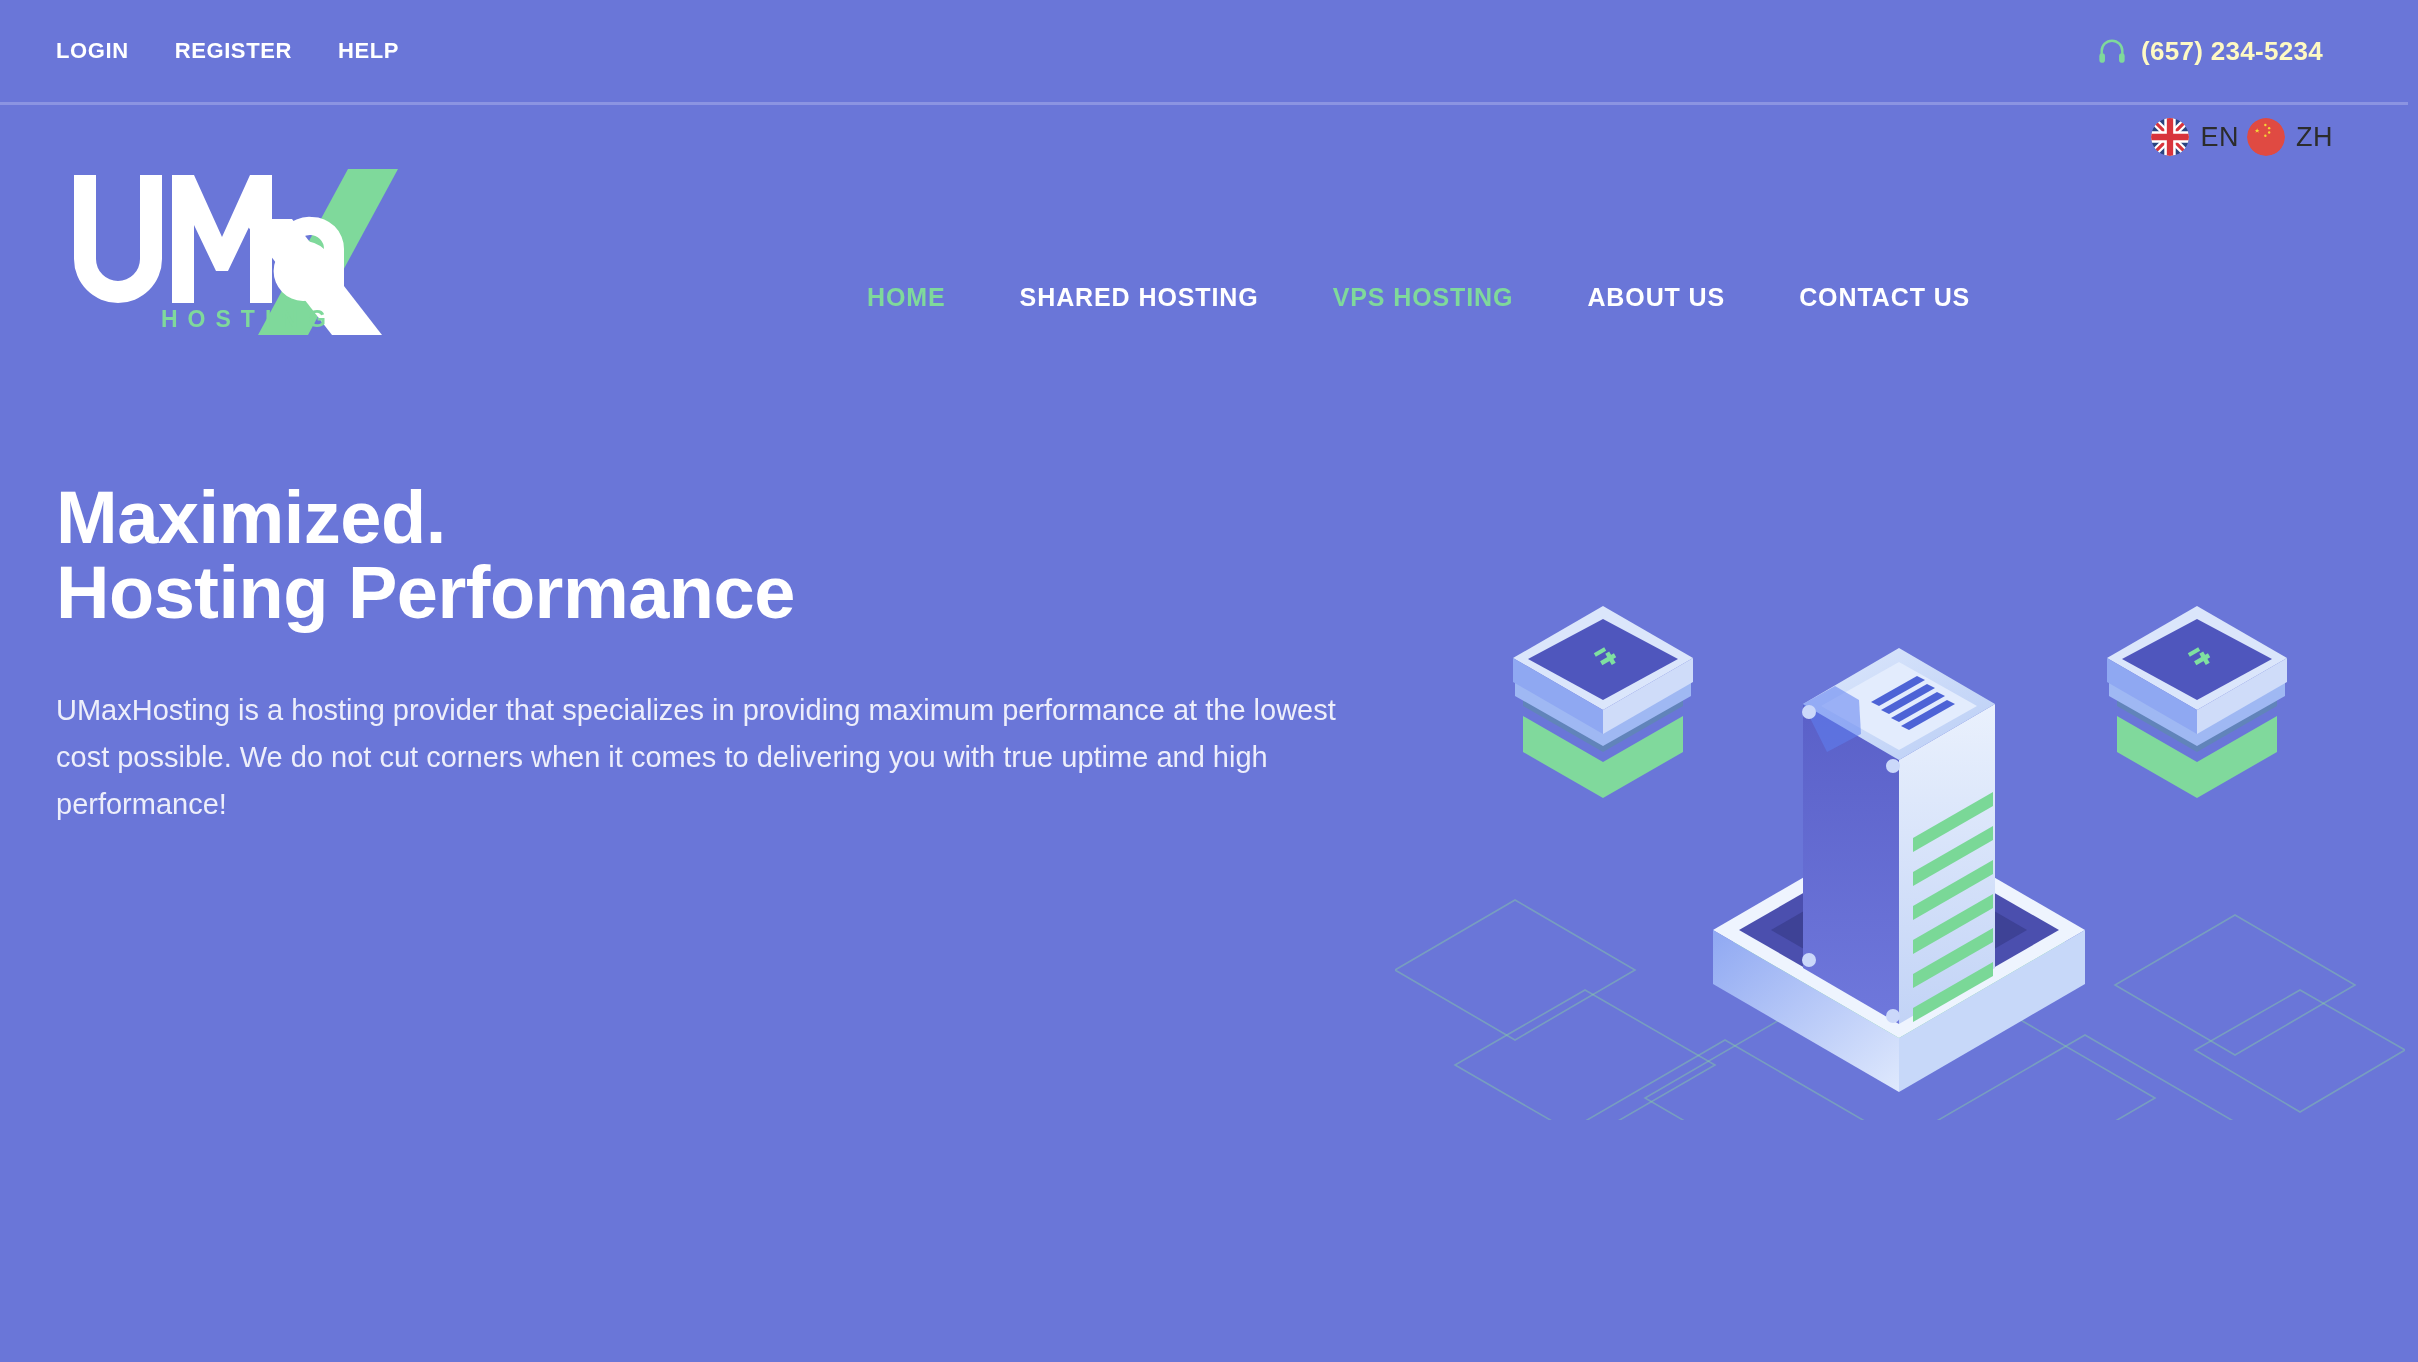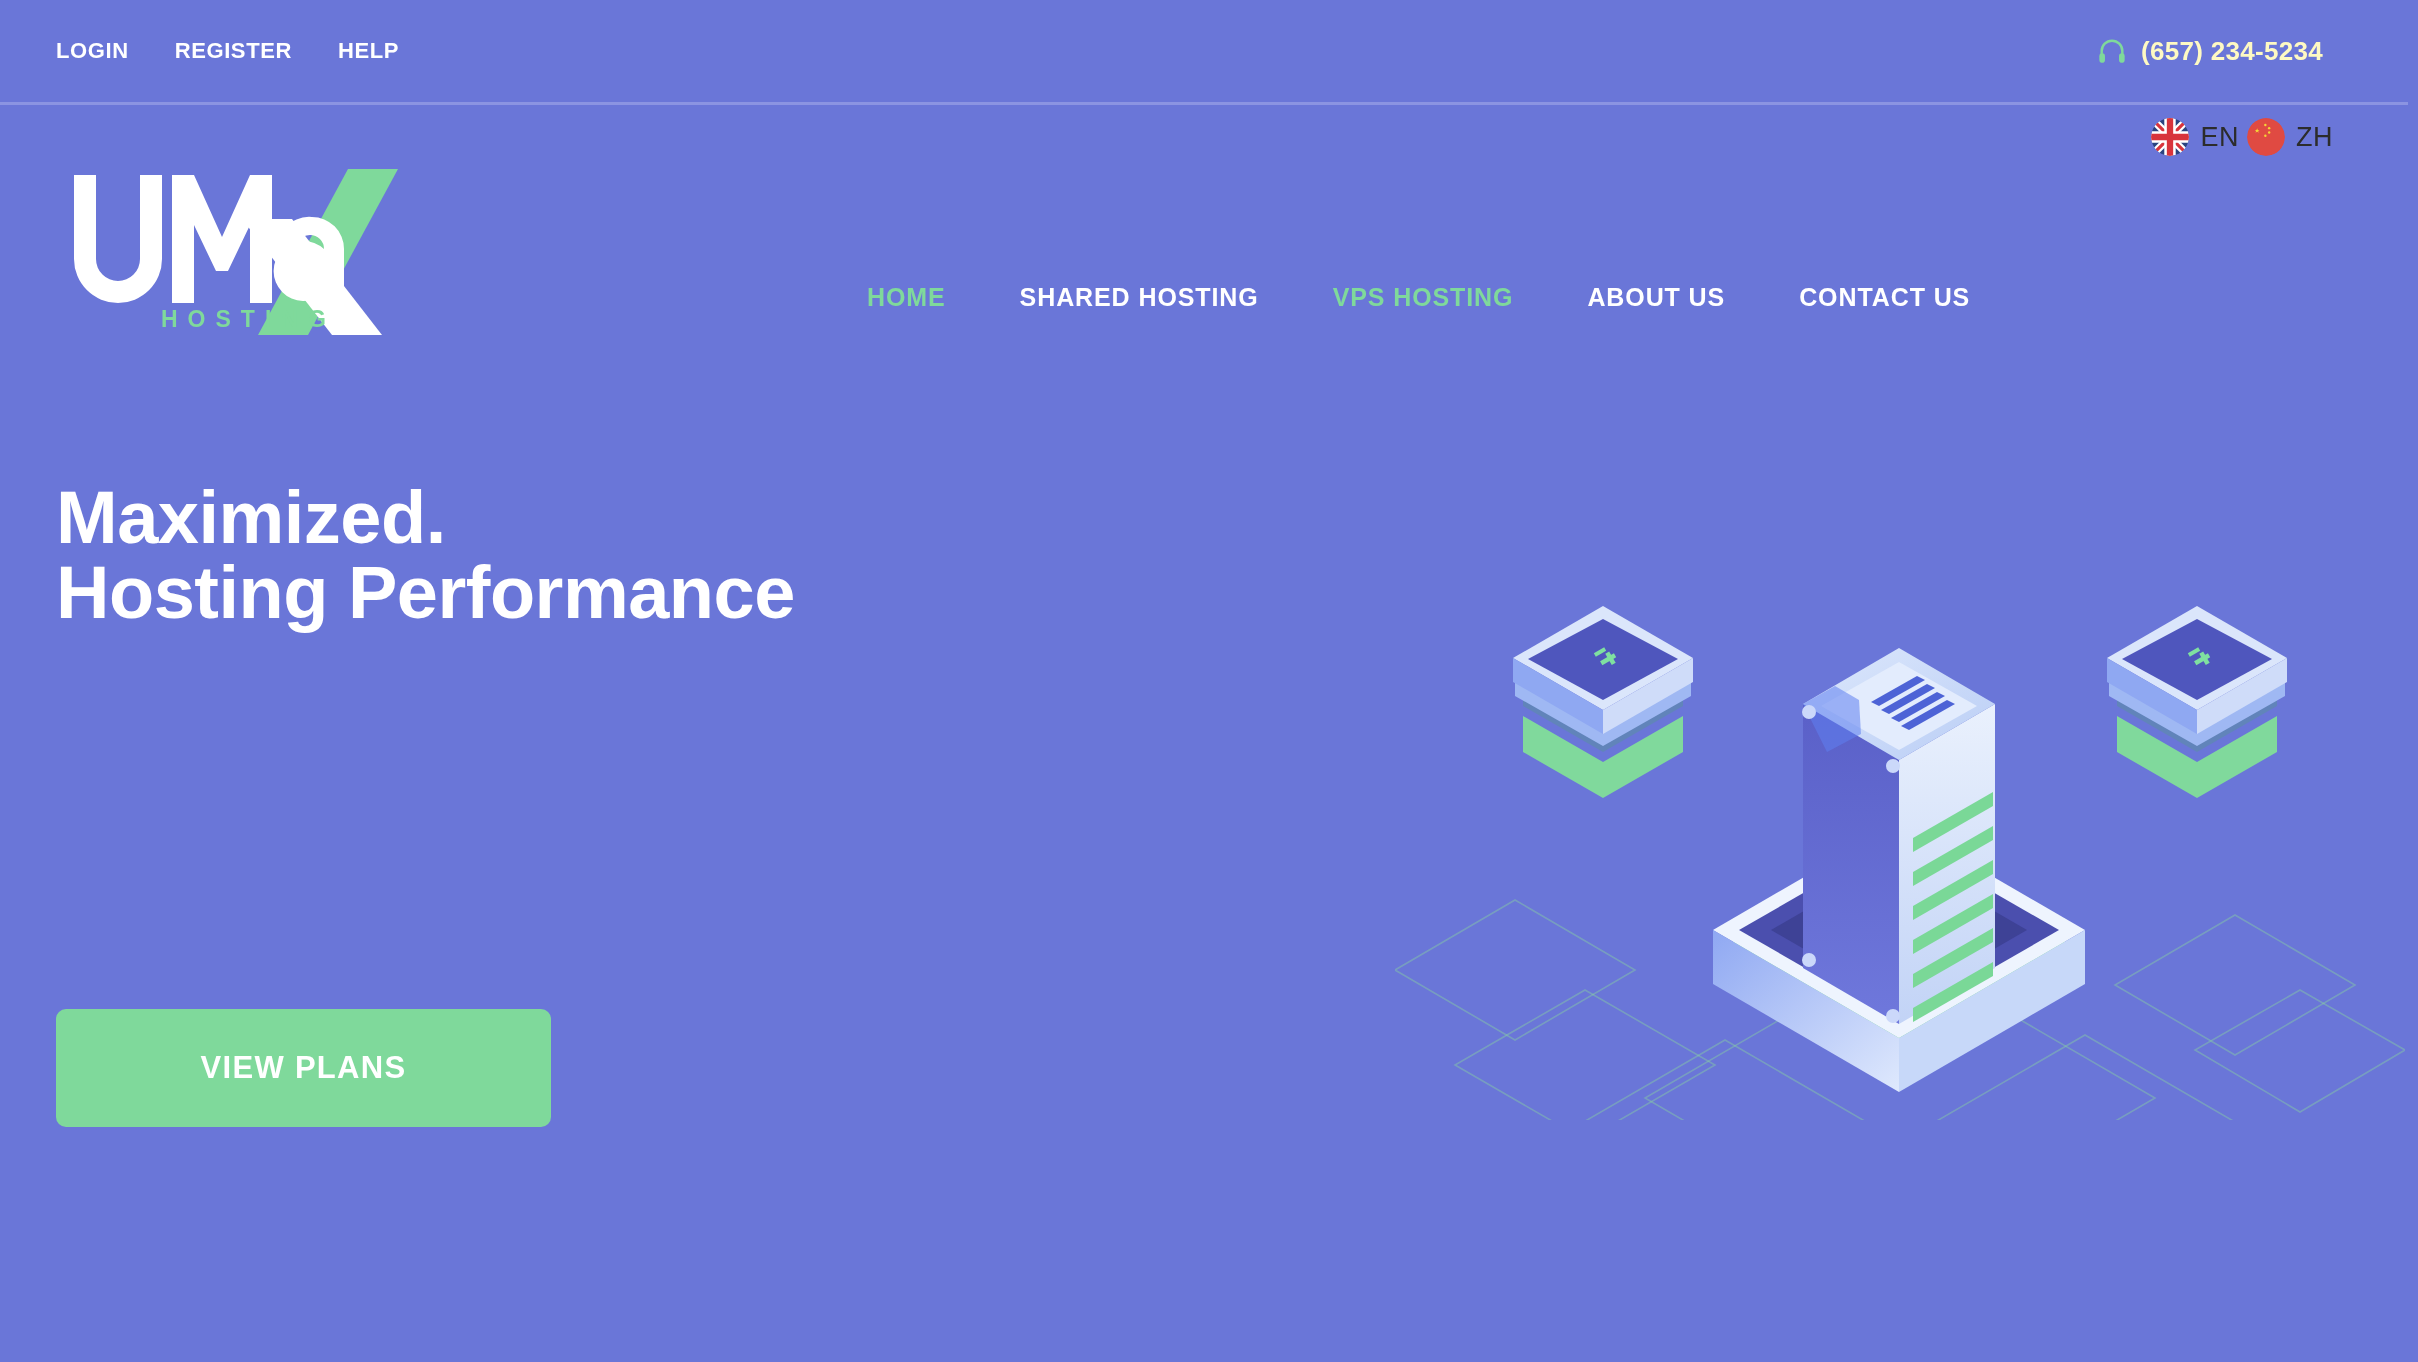--- a/index.html
+++ b/index.html
@@ -285,23 +285,23 @@
       <a class="nav-item">ABOUT US</a>
       <a class="nav-item">CONTACT US</a>
     </nav>
   </div>
 
   <div class="hero-copy">
     <h1 class="hero-title">
       <span class="line">Maximized.</span>
       <span class="line">Hosting Performance</span>
     </h1>
+    <p class="hero-desc">UMaxHosting is a hosting provider that specializes in providing maximum performance at the lowest cost possible. We do not cut corners when it comes to delivering you with true uptime and high performance!</p>
   </div>
 
-  <button class="cta-button">VIEW PLANS</button>
 
   <div class="hero-art">
     <svg viewBox="0 0 1010 600">
       <defs>
         <linearGradient id="gFront" x1="0" y1="0" x2="0" y2="1">
           <stop offset="0%" stop-color="#eaf1fd"></stop>
           <stop offset="100%" stop-color="#c2d3f6"></stop>
         </linearGradient>
         <linearGradient id="gSide" x1="0" y1="0" x2="0" y2="1">
           <stop offset="0%" stop-color="#5a60c8"></stop>

